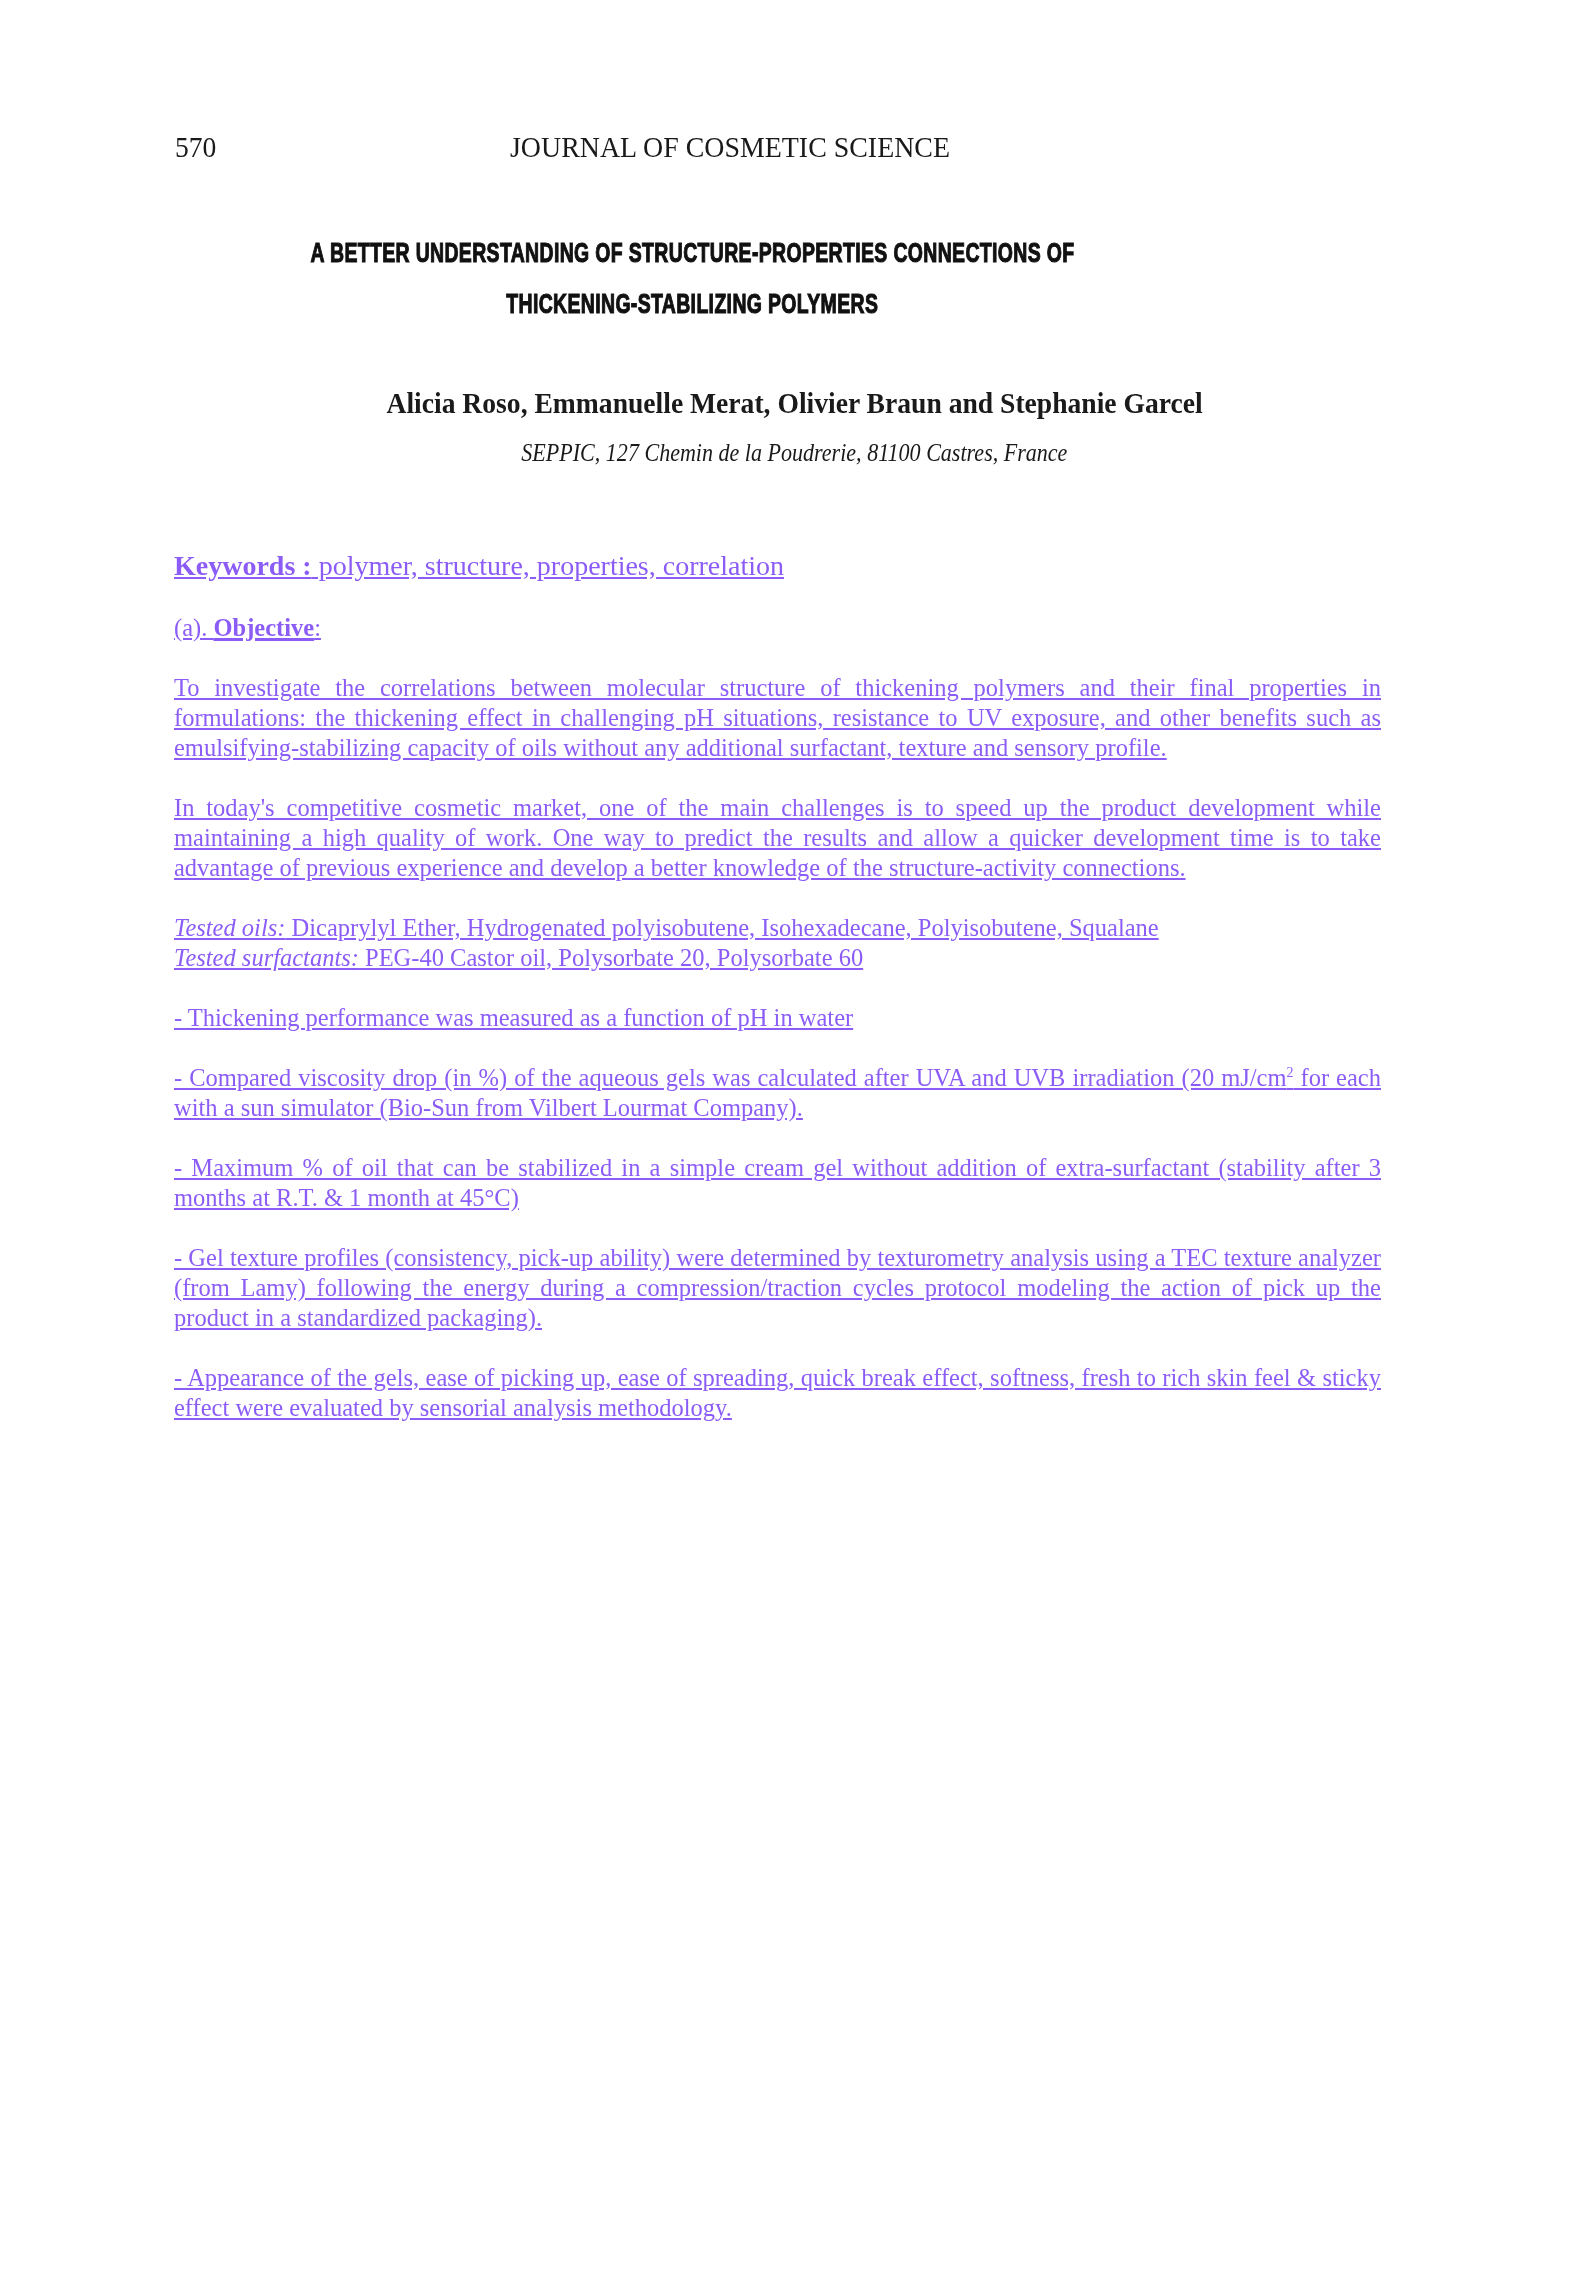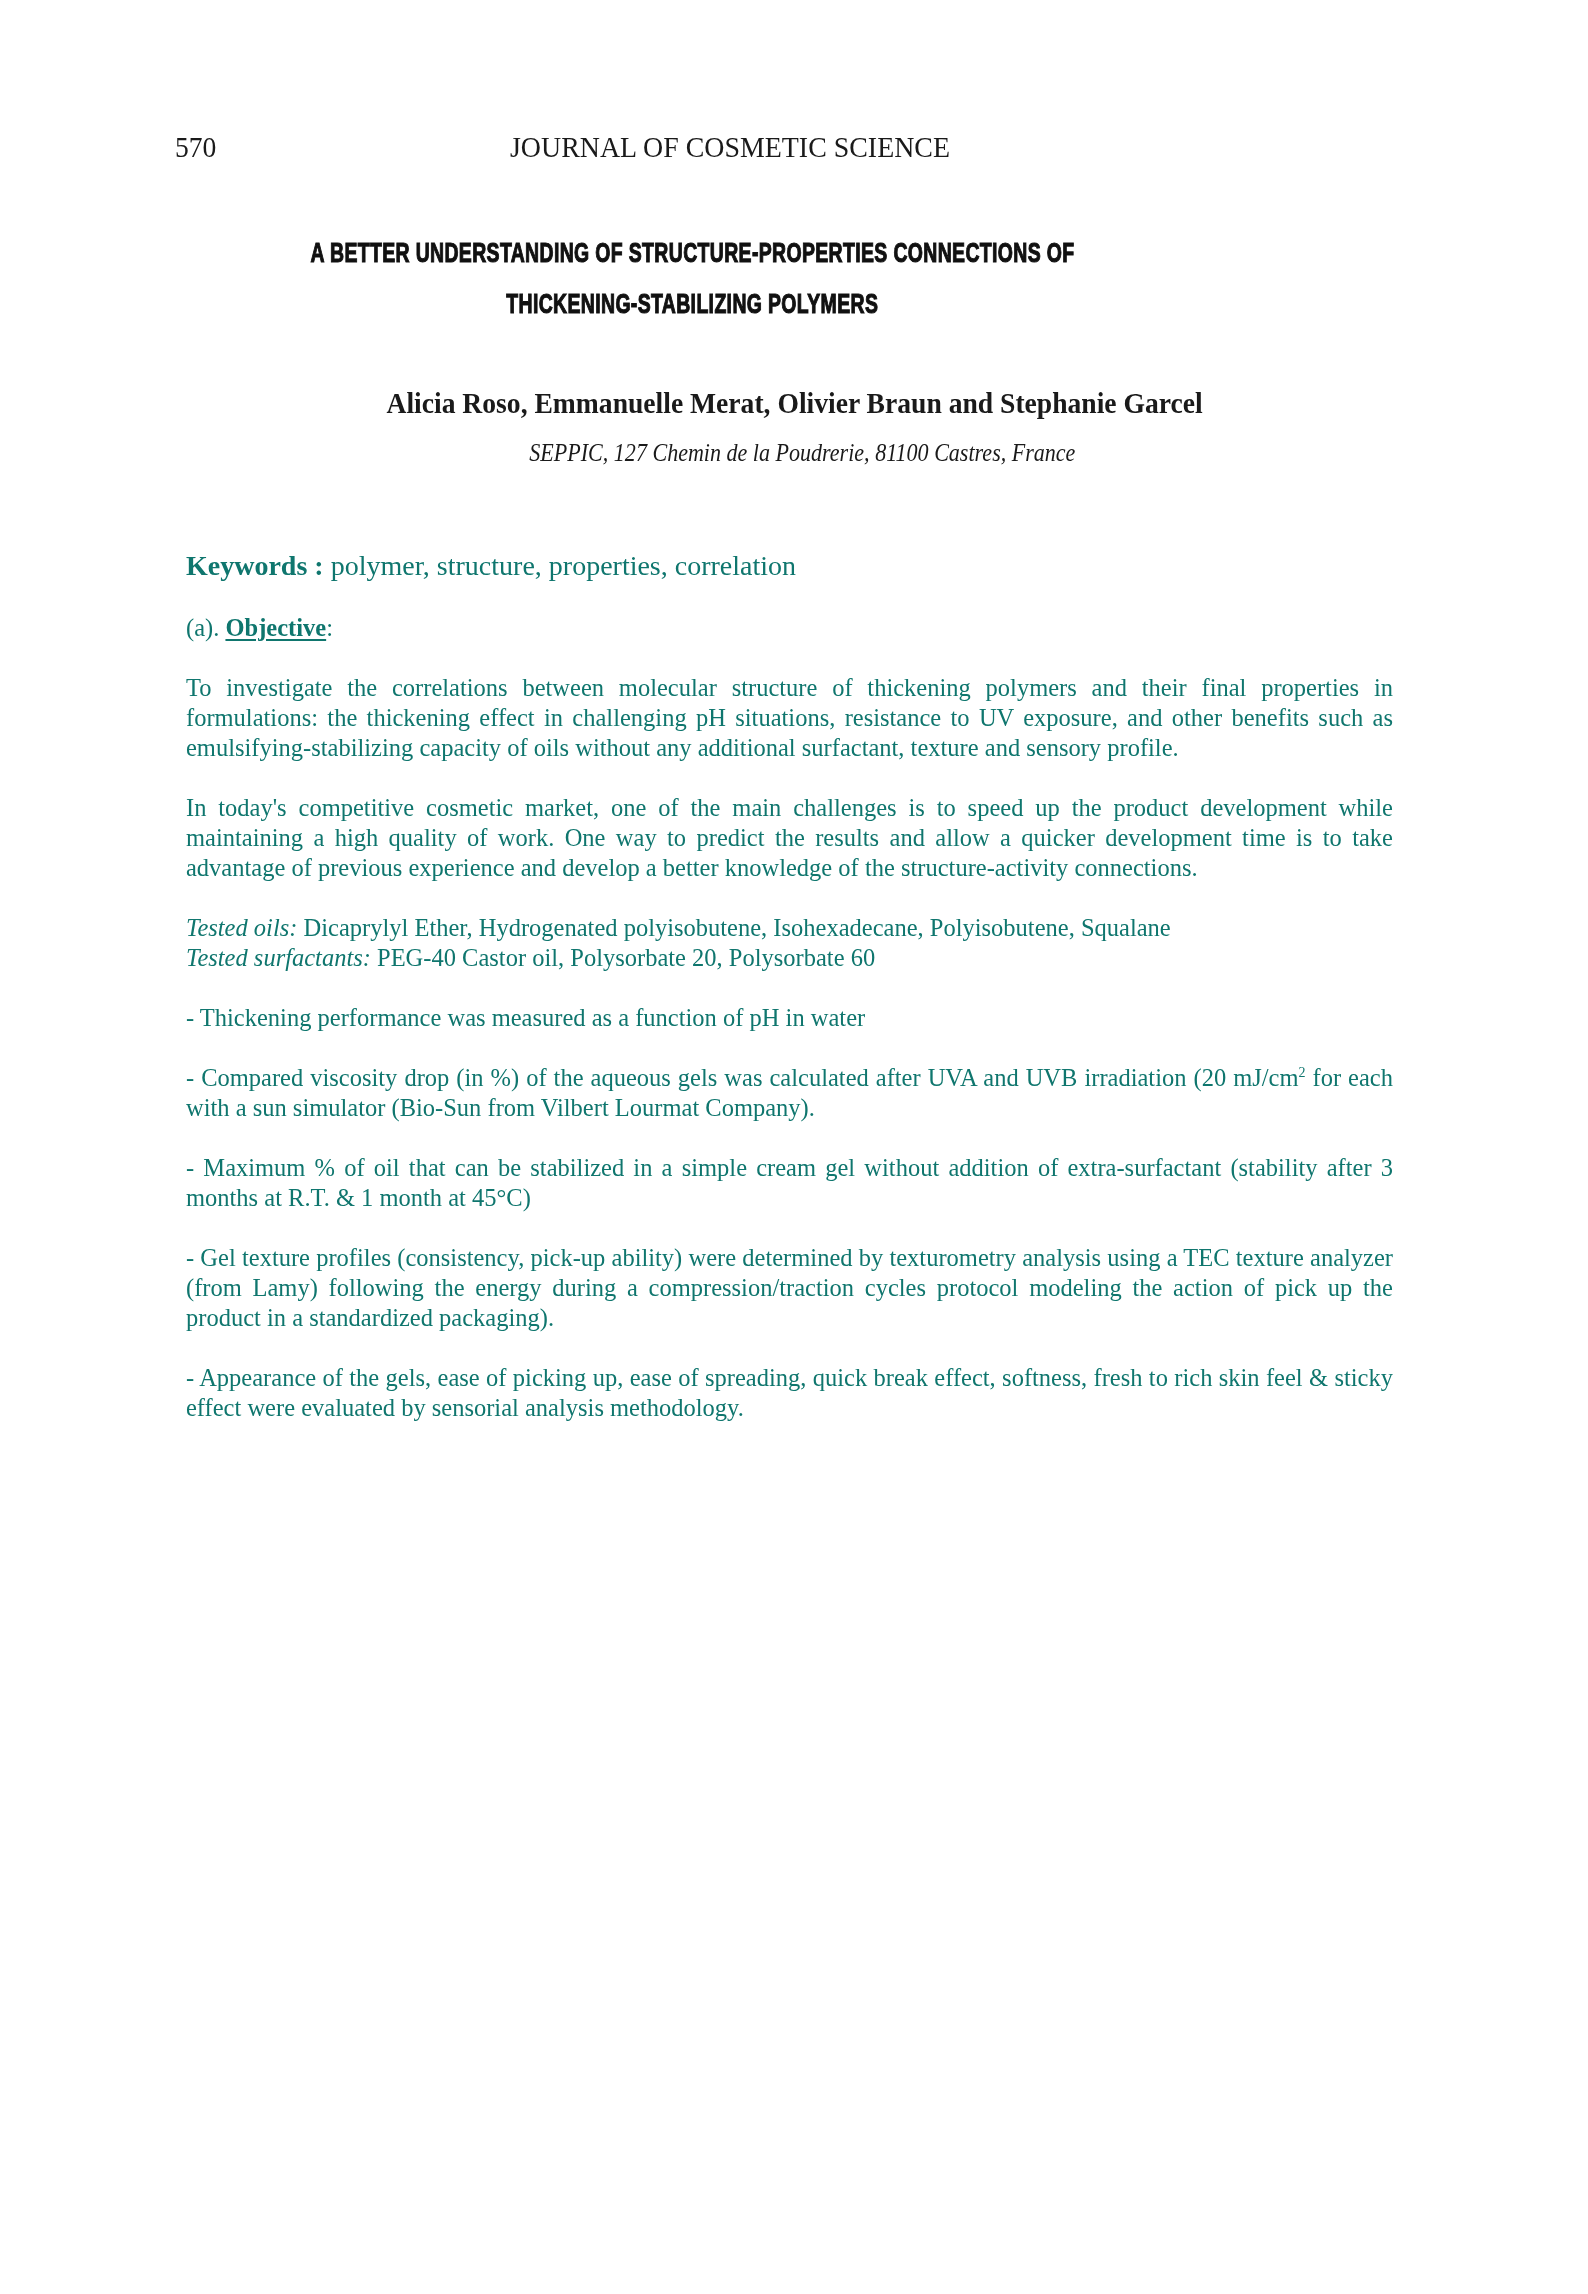--- a/index.html
+++ b/index.html
@@ -9,24 +9,24 @@
   #page-number { position: absolute; left: 0; top: 0; font-size: 30px; font-family: "Liberation Serif", serif; letter-spacing: 0px; transform: scaleX(0.92); transform-origin: left; }
   #journal-name { position: absolute; left: 335px; top: 0; font-size: 30px; font-family: "Liberation Serif", serif; transform: scaleX(0.93); transform-origin: left; white-space: nowrap; }
 
   .title-line { position: absolute; left: 0; width: 1386px; text-align: center; font-family: "Liberation Sans", "DejaVu Sans", sans-serif; font-weight: 700; font-size: 27px; line-height: 41px; color: #111; white-space: nowrap; }
   .title-line span { display: inline-block; transform: scaleX(0.72); transform-origin: center; letter-spacing: 0.5px; -webkit-text-stroke: 1.1px #111; }
   #title-1 { top: 233px; left: -0.9px; }
   #title-2 { top: 284px; left: -0.9px; }
 
   #authors { position: absolute; top: 386px; left: 0; width: 1589px; text-align: center; font-family: "Liberation Serif", serif; font-weight: 700; font-size: 30px; }
   #authors span { display: inline-block; transform: scaleX(0.92); }
-  #affiliation { position: absolute; top: 439px; left: 16px; width: 1573px; text-align: center; font-family: "Liberation Serif", serif; font-style: italic; font-size: 24.5px; }
+  #affiliation { position: absolute; top: 439px; left: 8px; width: 1573px; text-align: center; font-family: "Liberation Serif", serif; font-style: italic; font-size: 24.5px; }
   #affiliation span { display: inline-block; transform: scaleX(0.9); }
 
-  #content { position: absolute; left: 186px; top: 550px; width: 1207px; font-family: "Liberation Serif", serif; font-size: 24.5px; line-height: 30px; color: #0f766e; }
+  #content { position: absolute; left: 174px; top: 550px; width: 1207px; font-family: "Liberation Serif", serif; font-size: 24.5px; line-height: 30px; color: #8b5cf6; text-decoration: underline; }
   #content p { margin: 0 0 30px 0; text-align: justify; text-align-last: left; }
   #keywords-line { font-size: 28px; line-height: 32px; margin-bottom: 31px !important; }
   #keywords-line .kw-label { font-weight: 700; }
   .section-head { margin-bottom: 30px !important; }
   .section-head .sec-title { font-weight: 700; text-decoration: underline; text-decoration-thickness: 1.9px; text-underline-offset: 2.8px; }
   .tested { margin: 0 !important; text-align: left !important; }
   .tested .t-label { font-style: italic; }
   .tested-block { margin-bottom: 30px; }
   .italic { font-style: italic; }
   sup { font-size: 14px; line-height: 0; vertical-align: 9.4px; }

